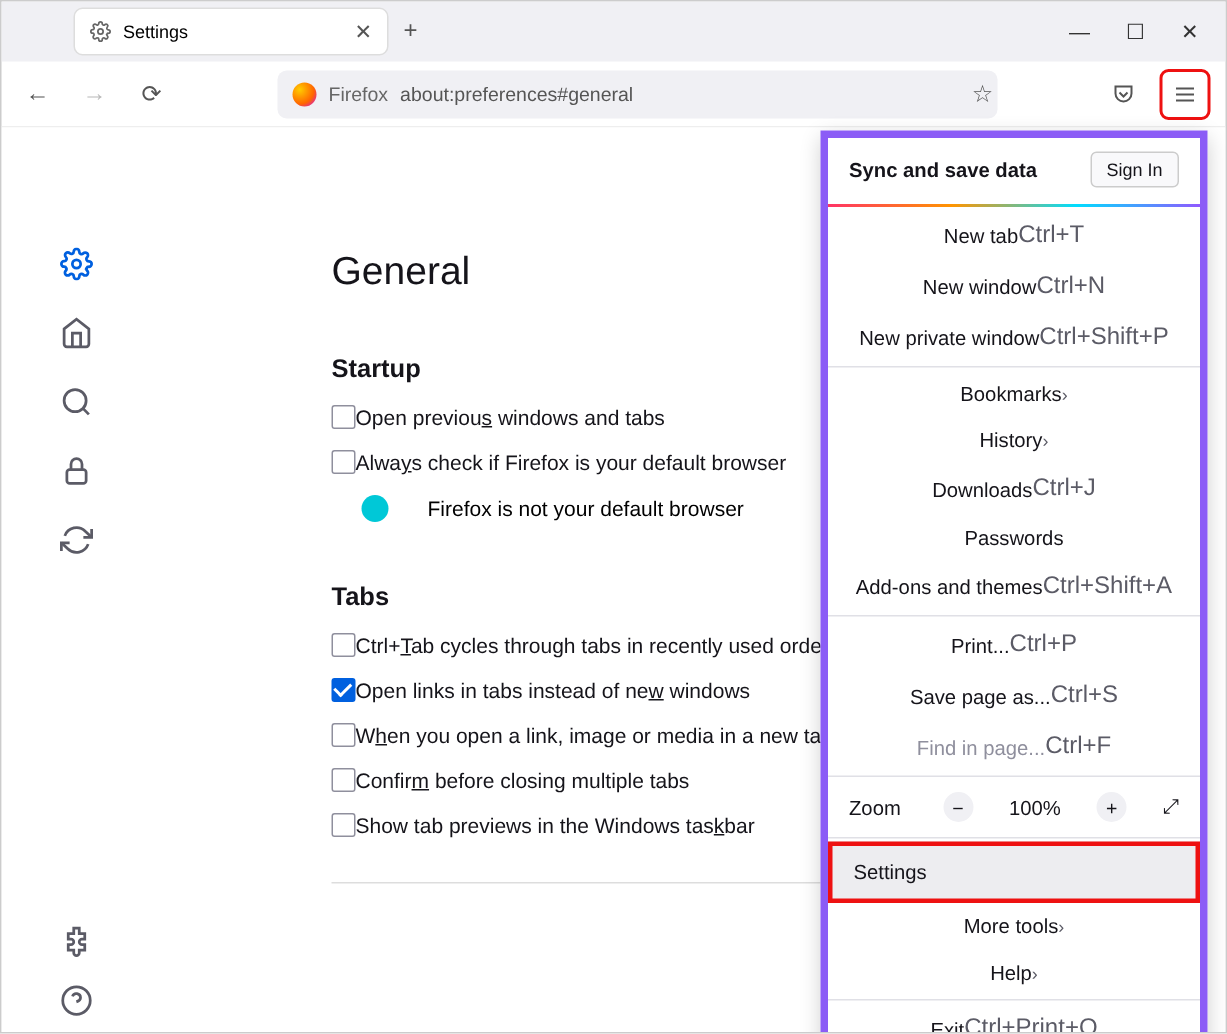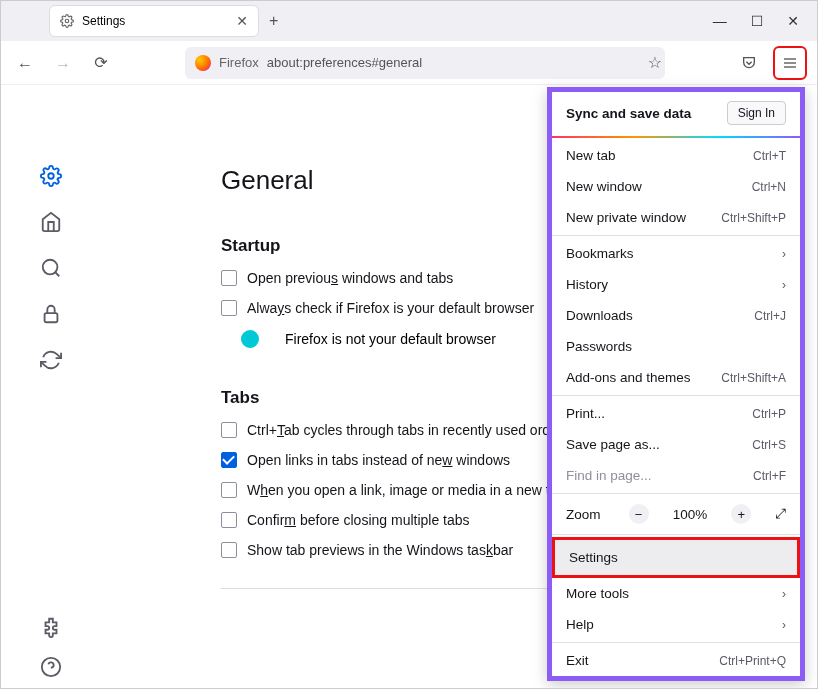--- a/index.html
+++ b/index.html
@@ -30,38 +30,38 @@
 
 .content { display:flex; position:absolute; top:84px; bottom:0; left:0; right:0; background:#fff;}
 .sidebar { width:100px; display:flex; flex-direction:column; align-items:center; padding-top:80px; gap:24px;}
 .side-icon { width:22px; height:22px; color:#5b5b66; cursor:pointer; }
 .side-icon.active { color:#0060df; }
 .sidebar-bottom { position:absolute; bottom:10px; left:0; width:100px; display:flex; flex-direction:column; align-items:center; gap:18px;}
 
 .main { margin-left:100px; padding:80px 30px 20px 20px; width:600px;}
 h1 { font-size:26px; font-weight:500; margin-bottom:40px; color:#15141a;}
 h2 { font-size:17px; font-weight:700; margin-bottom:14px; color:#15141a;}
-.checkbox-row { display:flex; align-items:center; gap:10px; margin-bottom:14px; font-size:14px; color:#15141a;}
+.checkbox-row { display:flex; align-items:center; margin-bottom:14px; font-size:14px; color:#15141a;}
 .chk { width:16px; height:16px; border:1px solid #8f8f9d; border-radius:2px; cursor:pointer; flex-shrink:0;}
 .chk.checked { background:#0060df; border-color:#0060df; position:relative;}
 .chk.checked::after { content:""; position:absolute; left:3px; top:0px; width:5px; height:9px; border:solid #fff; border-width:0 2px 2px 0; transform:rotate(45deg);}
 .default-row { display:flex; align-items:center; gap:26px; margin-left:20px; margin-bottom:40px; font-size:14px;}
 .sad-icon { width:18px; height:18px; border-radius:50%; background:#00c8d7; position:relative;}
 .underline-letter { text-decoration: underline; }
 .divider { border:none; border-top:1px solid #ddd; margin-top:30px;}
 
 
 .appmenu { position:absolute; right:12px; top:86px; width:258px; background:#fff; border:5px solid #8b5cf6; box-shadow:0 4px 14px rgba(0,0,0,.2); z-index:100; font-size:13.5px; color:#15141a;margin-left:20px;}
-.appmenu .row { display:flex; align-items:center; justify-content:space-between; padding:8px 14px; cursor:pointer;}
+.appmenu .row { display:flex; align-items:center; justify-content:center; padding:8px 14px; cursor:pointer;}
 .appmenu .row.disabled { color:#8f8f9d; cursor:default;}
 .appmenu .sep { height:1px; background:#e0e0e6; margin:2px 0;}
 .appmenu .sep.gradient { height:2px; background:linear-gradient(90deg,#ff3366,#ff9500,#00ddff,#9059ff);}
 .appmenu .sync-row { font-weight:700; padding:9px 14px; display:flex; justify-content:space-between; align-items:center;}
 .signin-btn { font-weight:400; font-size:12px; padding:4px 10px; border:1px solid #ccc; border-radius:4px; background:#f9f9fb; cursor:pointer;}
-.shortcut { color:#5b5b66; font-size:12px;}
+.shortcut { color:#5b5b66; font-size:16px;}
 .chev { color:#5b5b66; font-size:12px;}
 .zoom-row { display:flex; align-items:center; padding:8px 14px; gap:24px;}
 .zoom-row .label { flex:1;}
 .zoom-btn { width:20px; height:20px; border-radius:50%; background:#f0f0f4; display:flex; align-items:center; justify-content:center; cursor:pointer; font-size:13px;}
 .settings-highlight { border:3px solid #e11; padding:10px 14px; background:#ededf0; cursor:pointer;}
 </style>
 </head>
 <body>
 
 <div class="titlebar">

